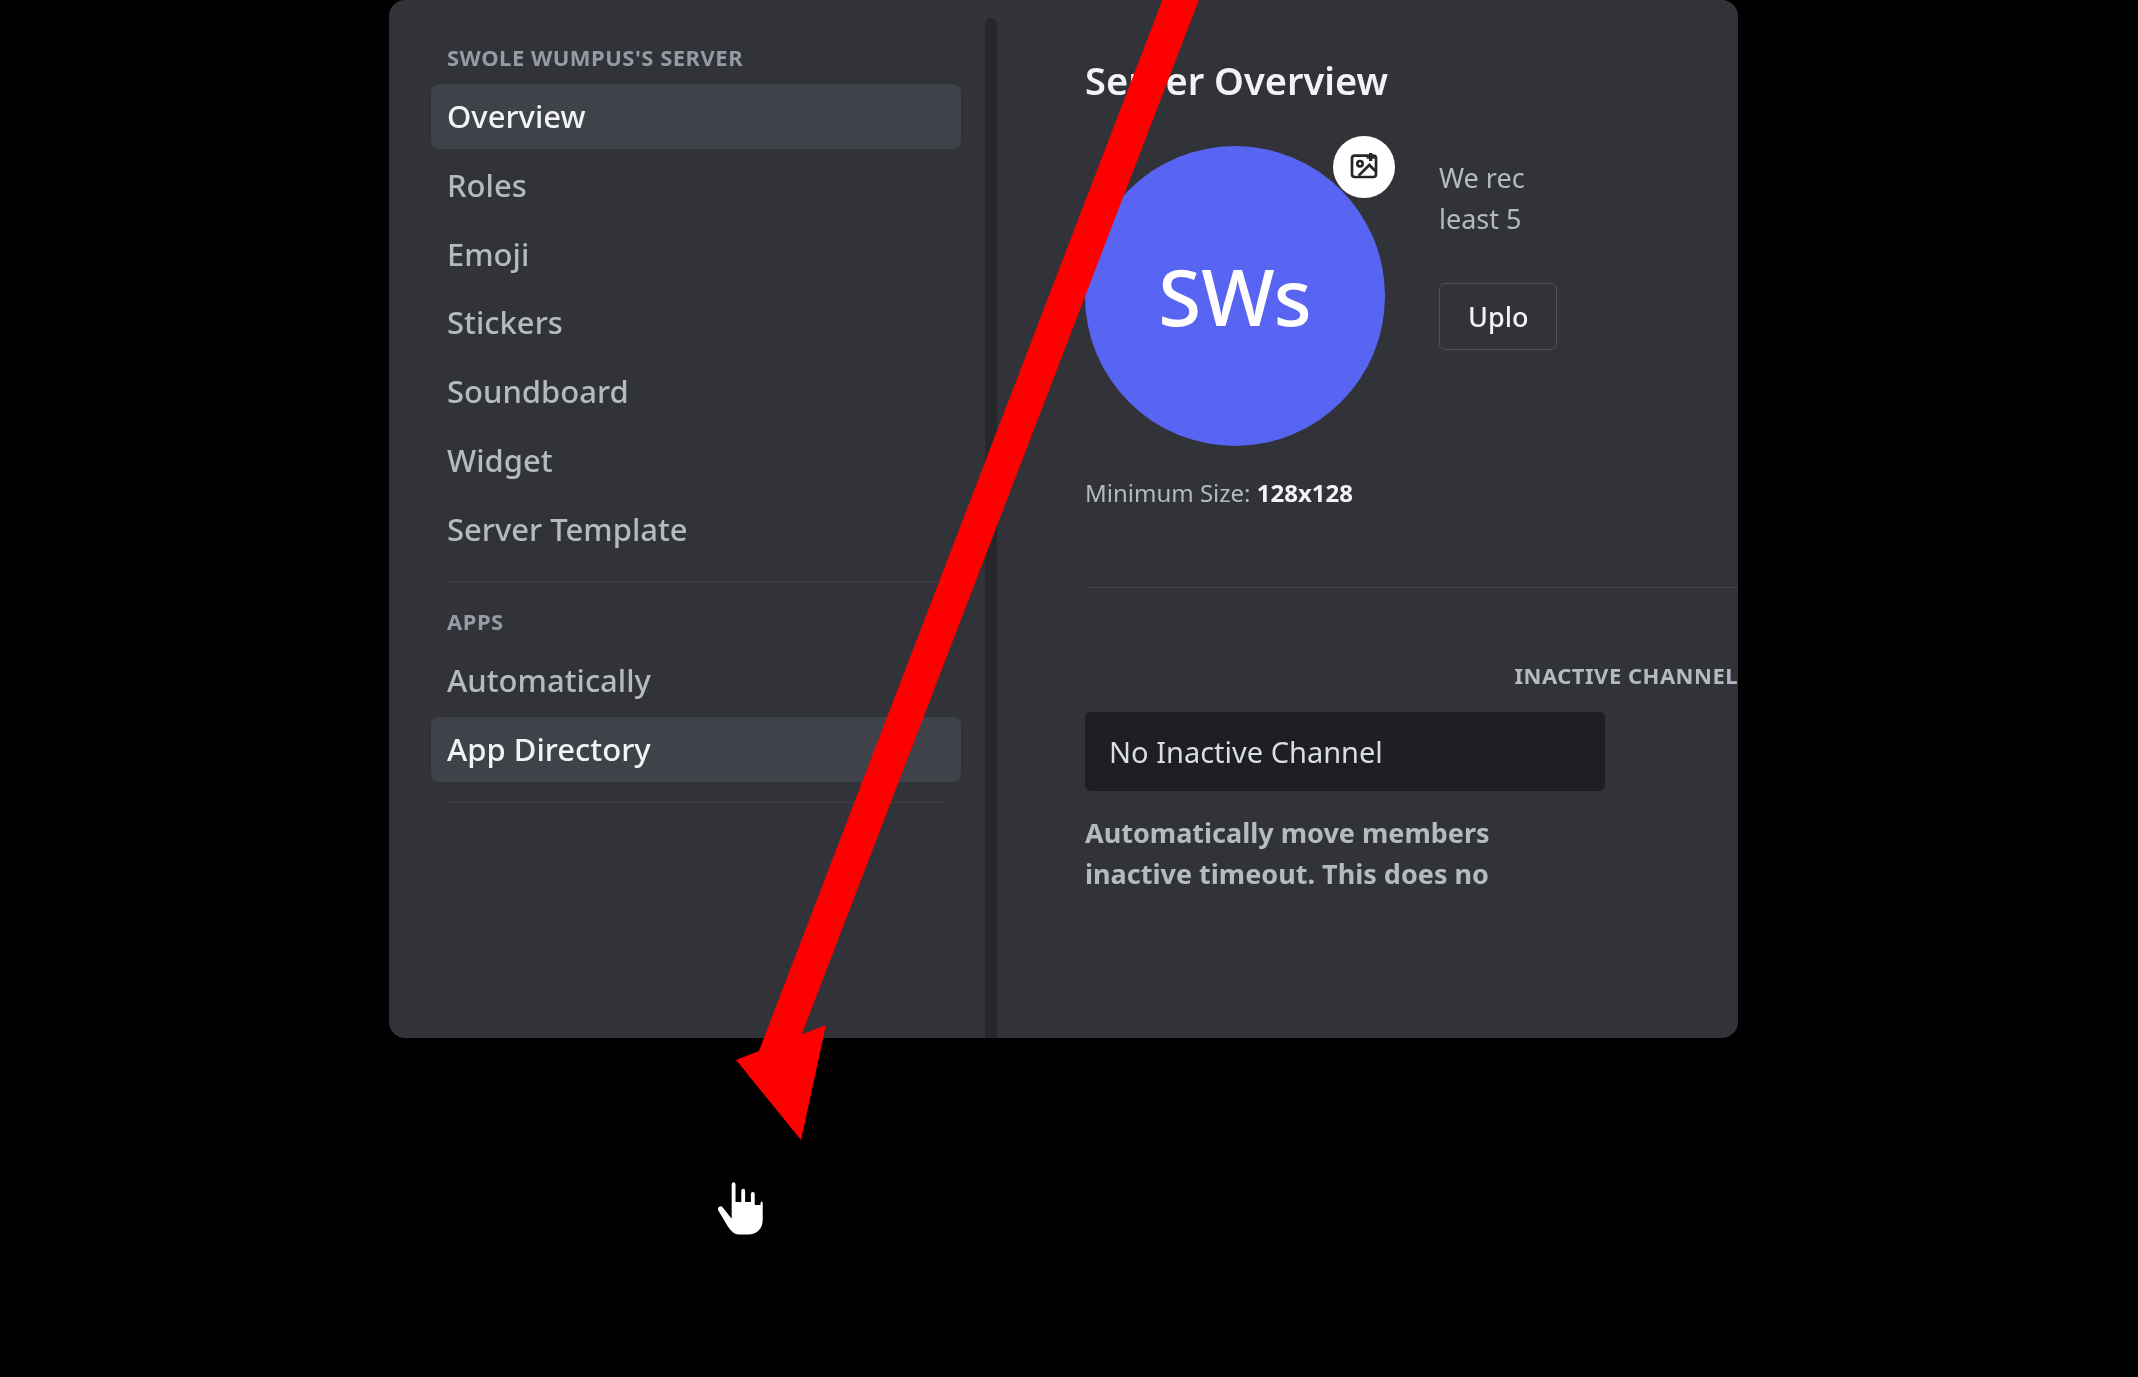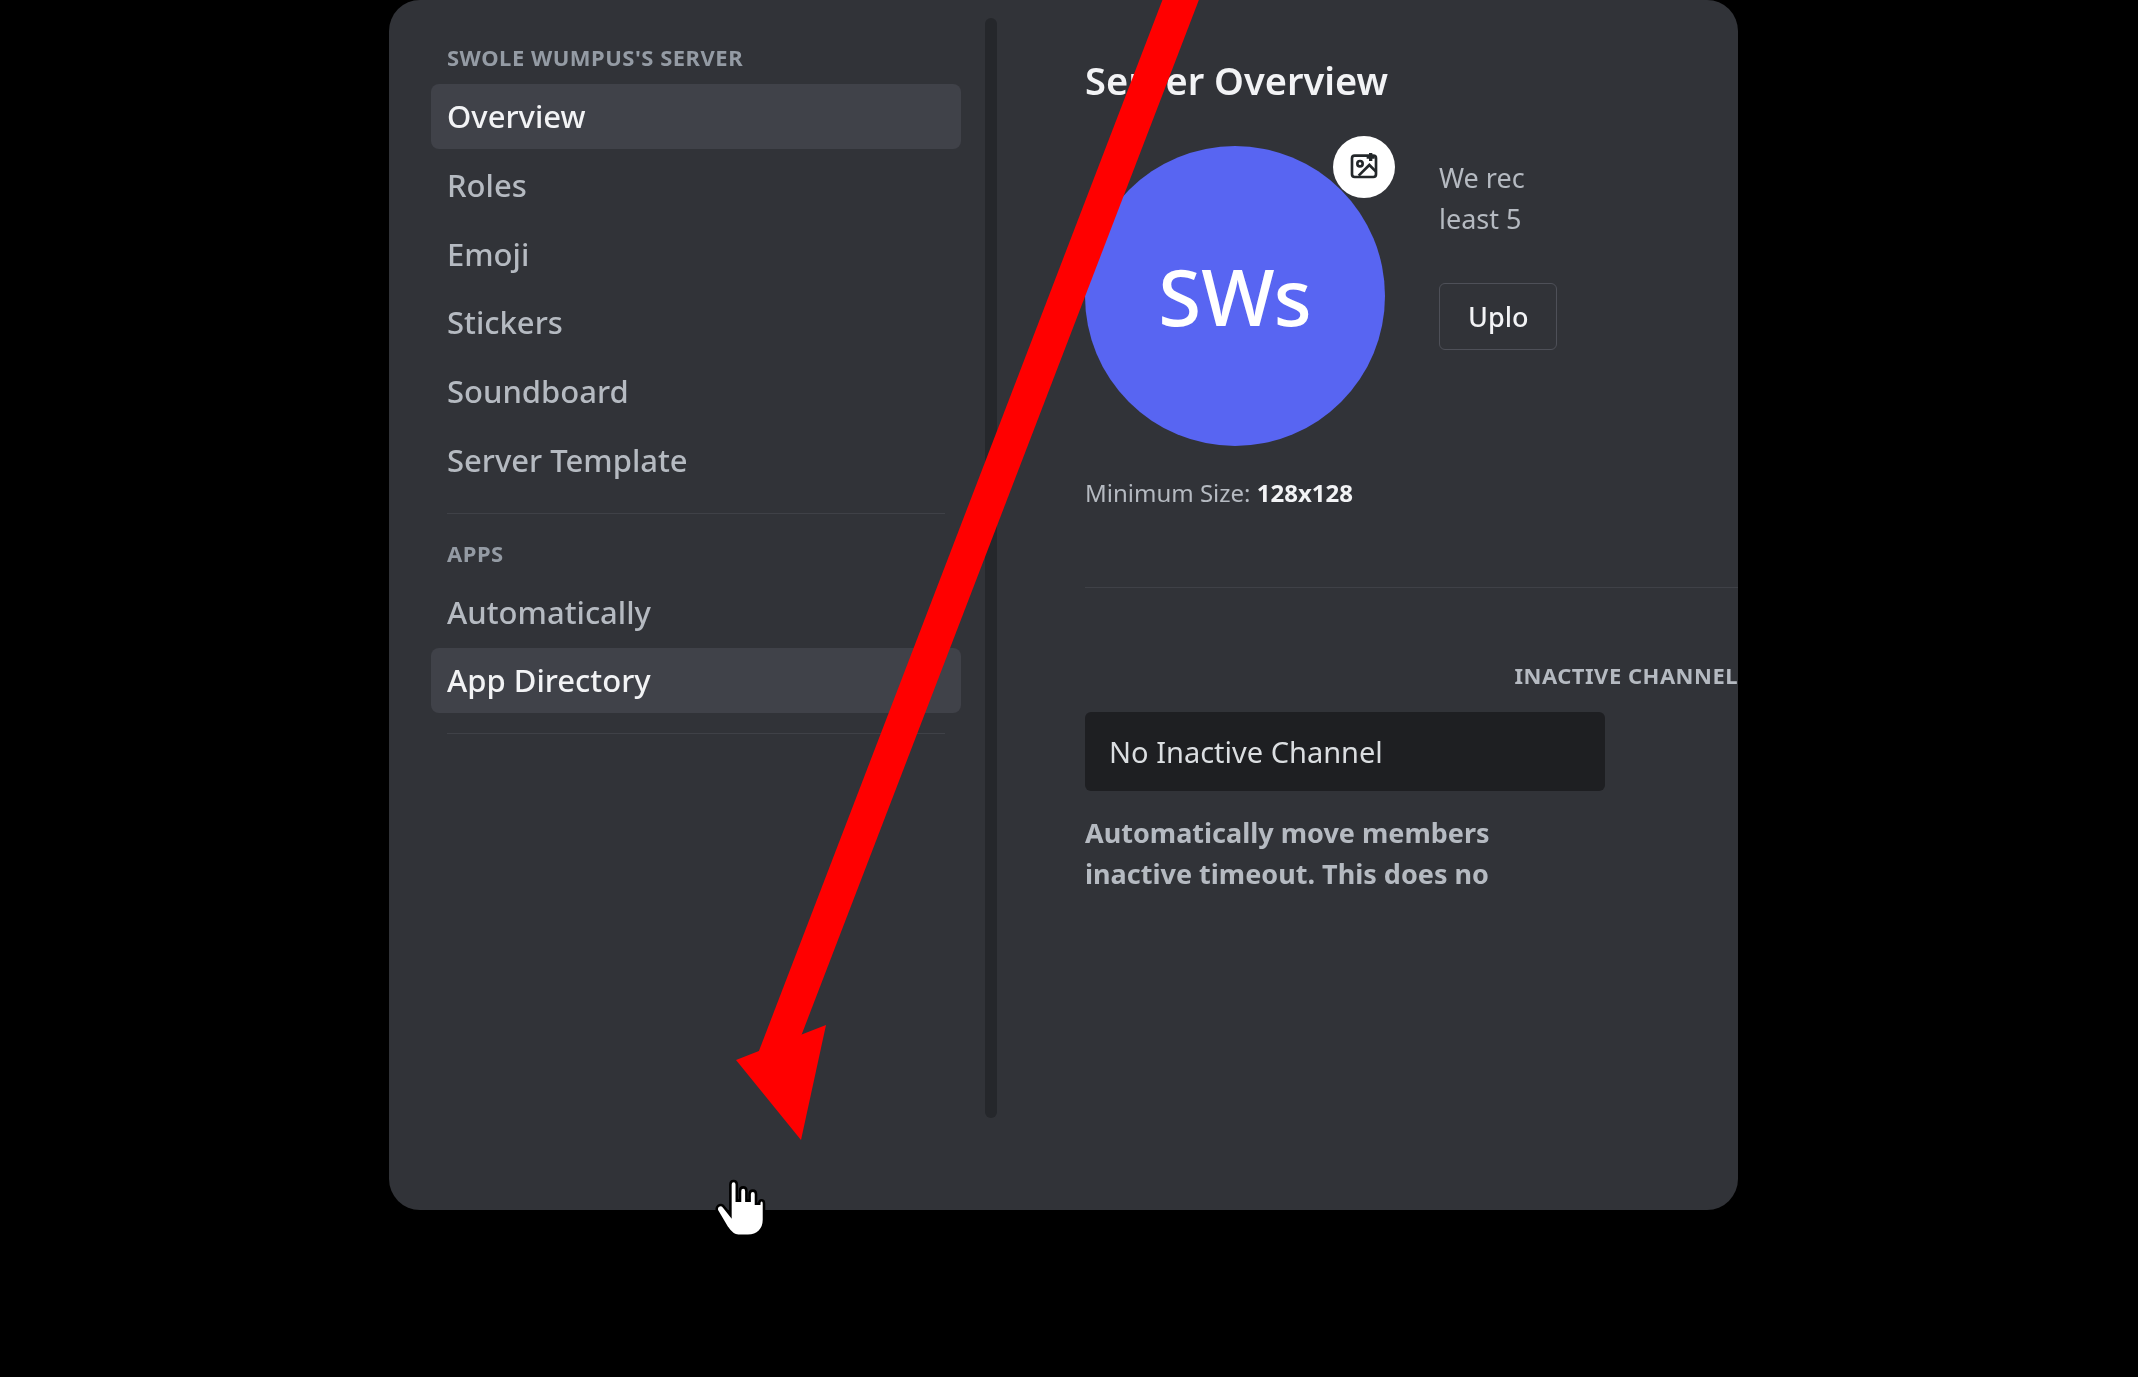--- a/index.html
+++ b/index.html
@@ -24,23 +24,23 @@
     width:2138px;
     height:1377px;
     position:relative;
     overflow:hidden;
   }
   .viewport{
     position:absolute;
     left:389px;
     top:0;
     width:1349px;
-    height:1210px;
+    height:1038px;
     background:var(--panel);
-    border-radius:31px;
+    border-radius:16px;
     overflow:hidden;
     display:flex;
   }
   
   .sidebar{
     width:602px;
     height:100%;
     padding:42px 30px 0 42px;
     overflow:hidden;
   }
@@ -218,20 +218,21 @@
 
   <div class="sidebar">
     <div class="sidebar-inner">
       <div class="sb-header">SWOLE WUMPUS'S SERVER</div>
 
       <div class="sb-item selected"><span>Overview</span></div>
       <div class="sb-item"><span>Roles</span></div>
       <div class="sb-item"><span>Emoji</span></div>
       <div class="sb-item"><span>Stickers</span></div>
       <div class="sb-item"><span>Soundboard</span></div>
+      <div class="sb-item"><span>Widget</span></div>
       <div class="sb-item"><span>Server Template</span></div>
 
       <div class="sb-divider"></div>
 
       <div class="sb-header">APPS</div>
 
       <div class="sb-item"><span>Automatically</span></div>
       <div class="sb-item hover"><span>App Directory</span></div>
 
       <div class="sb-divider"></div>

